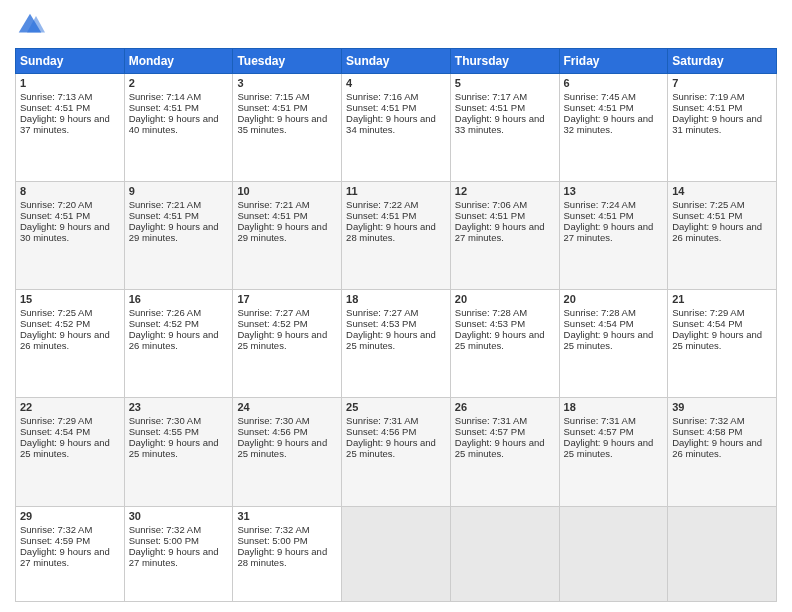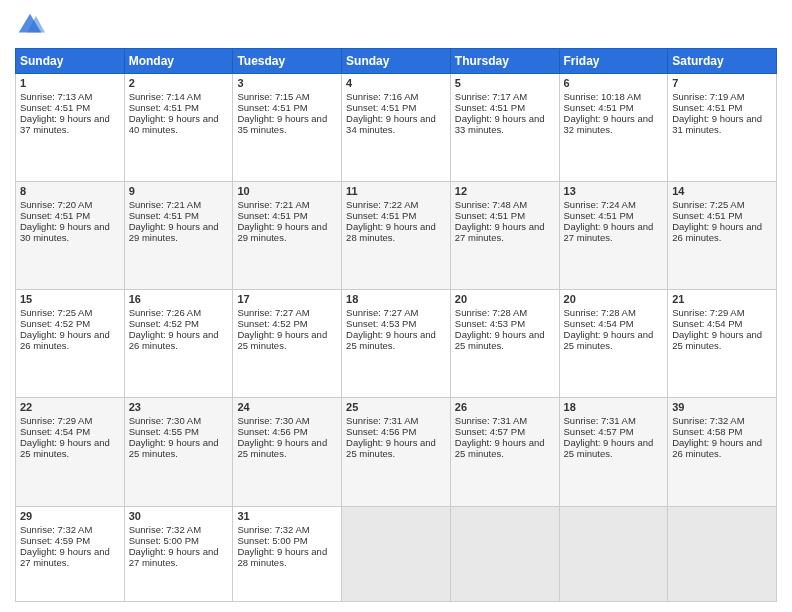--- a/index.html
+++ b/index.html
@@ -160,21 +160,21 @@
         <span>Daylight: 9 hours and 34 minutes.</span>
       </td>
           <td>
         <span class="day-num">5</span>
         <span>Sunrise: 7:17 AM</span><br>
         <span>Sunset: 4:51 PM</span><br>
         <span>Daylight: 9 hours and 33 minutes.</span>
       </td>
           <td>
         <span class="day-num">6</span>
-        <span>Sunrise: 10:18 AM</span><br>
+        <span>Sunrise: 7:45 AM</span><br>
         <span>Sunset: 4:51 PM</span><br>
         <span>Daylight: 9 hours and 32 minutes.</span>
       </td>
           <td>
         <span class="day-num">7</span>
         <span>Sunrise: 7:19 AM</span><br>
         <span>Sunset: 4:51 PM</span><br>
         <span>Daylight: 9 hours and 31 minutes.</span>
       </td>
         </tr>
@@ -198,21 +198,21 @@
         <span>Daylight: 9 hours and 29 minutes.</span>
       </td>
           <td>
         <span class="day-num">11</span>
         <span>Sunrise: 7:22 AM</span><br>
         <span>Sunset: 4:51 PM</span><br>
         <span>Daylight: 9 hours and 28 minutes.</span>
       </td>
           <td>
         <span class="day-num">12</span>
-        <span>Sunrise: 7:48 AM</span><br>
+        <span>Sunrise: 7:06 AM</span><br>
         <span>Sunset: 4:51 PM</span><br>
         <span>Daylight: 9 hours and 27 minutes.</span>
       </td>
           <td>
         <span class="day-num">13</span>
         <span>Sunrise: 7:24 AM</span><br>
         <span>Sunset: 4:51 PM</span><br>
         <span>Daylight: 9 hours and 27 minutes.</span>
       </td>
           <td>

